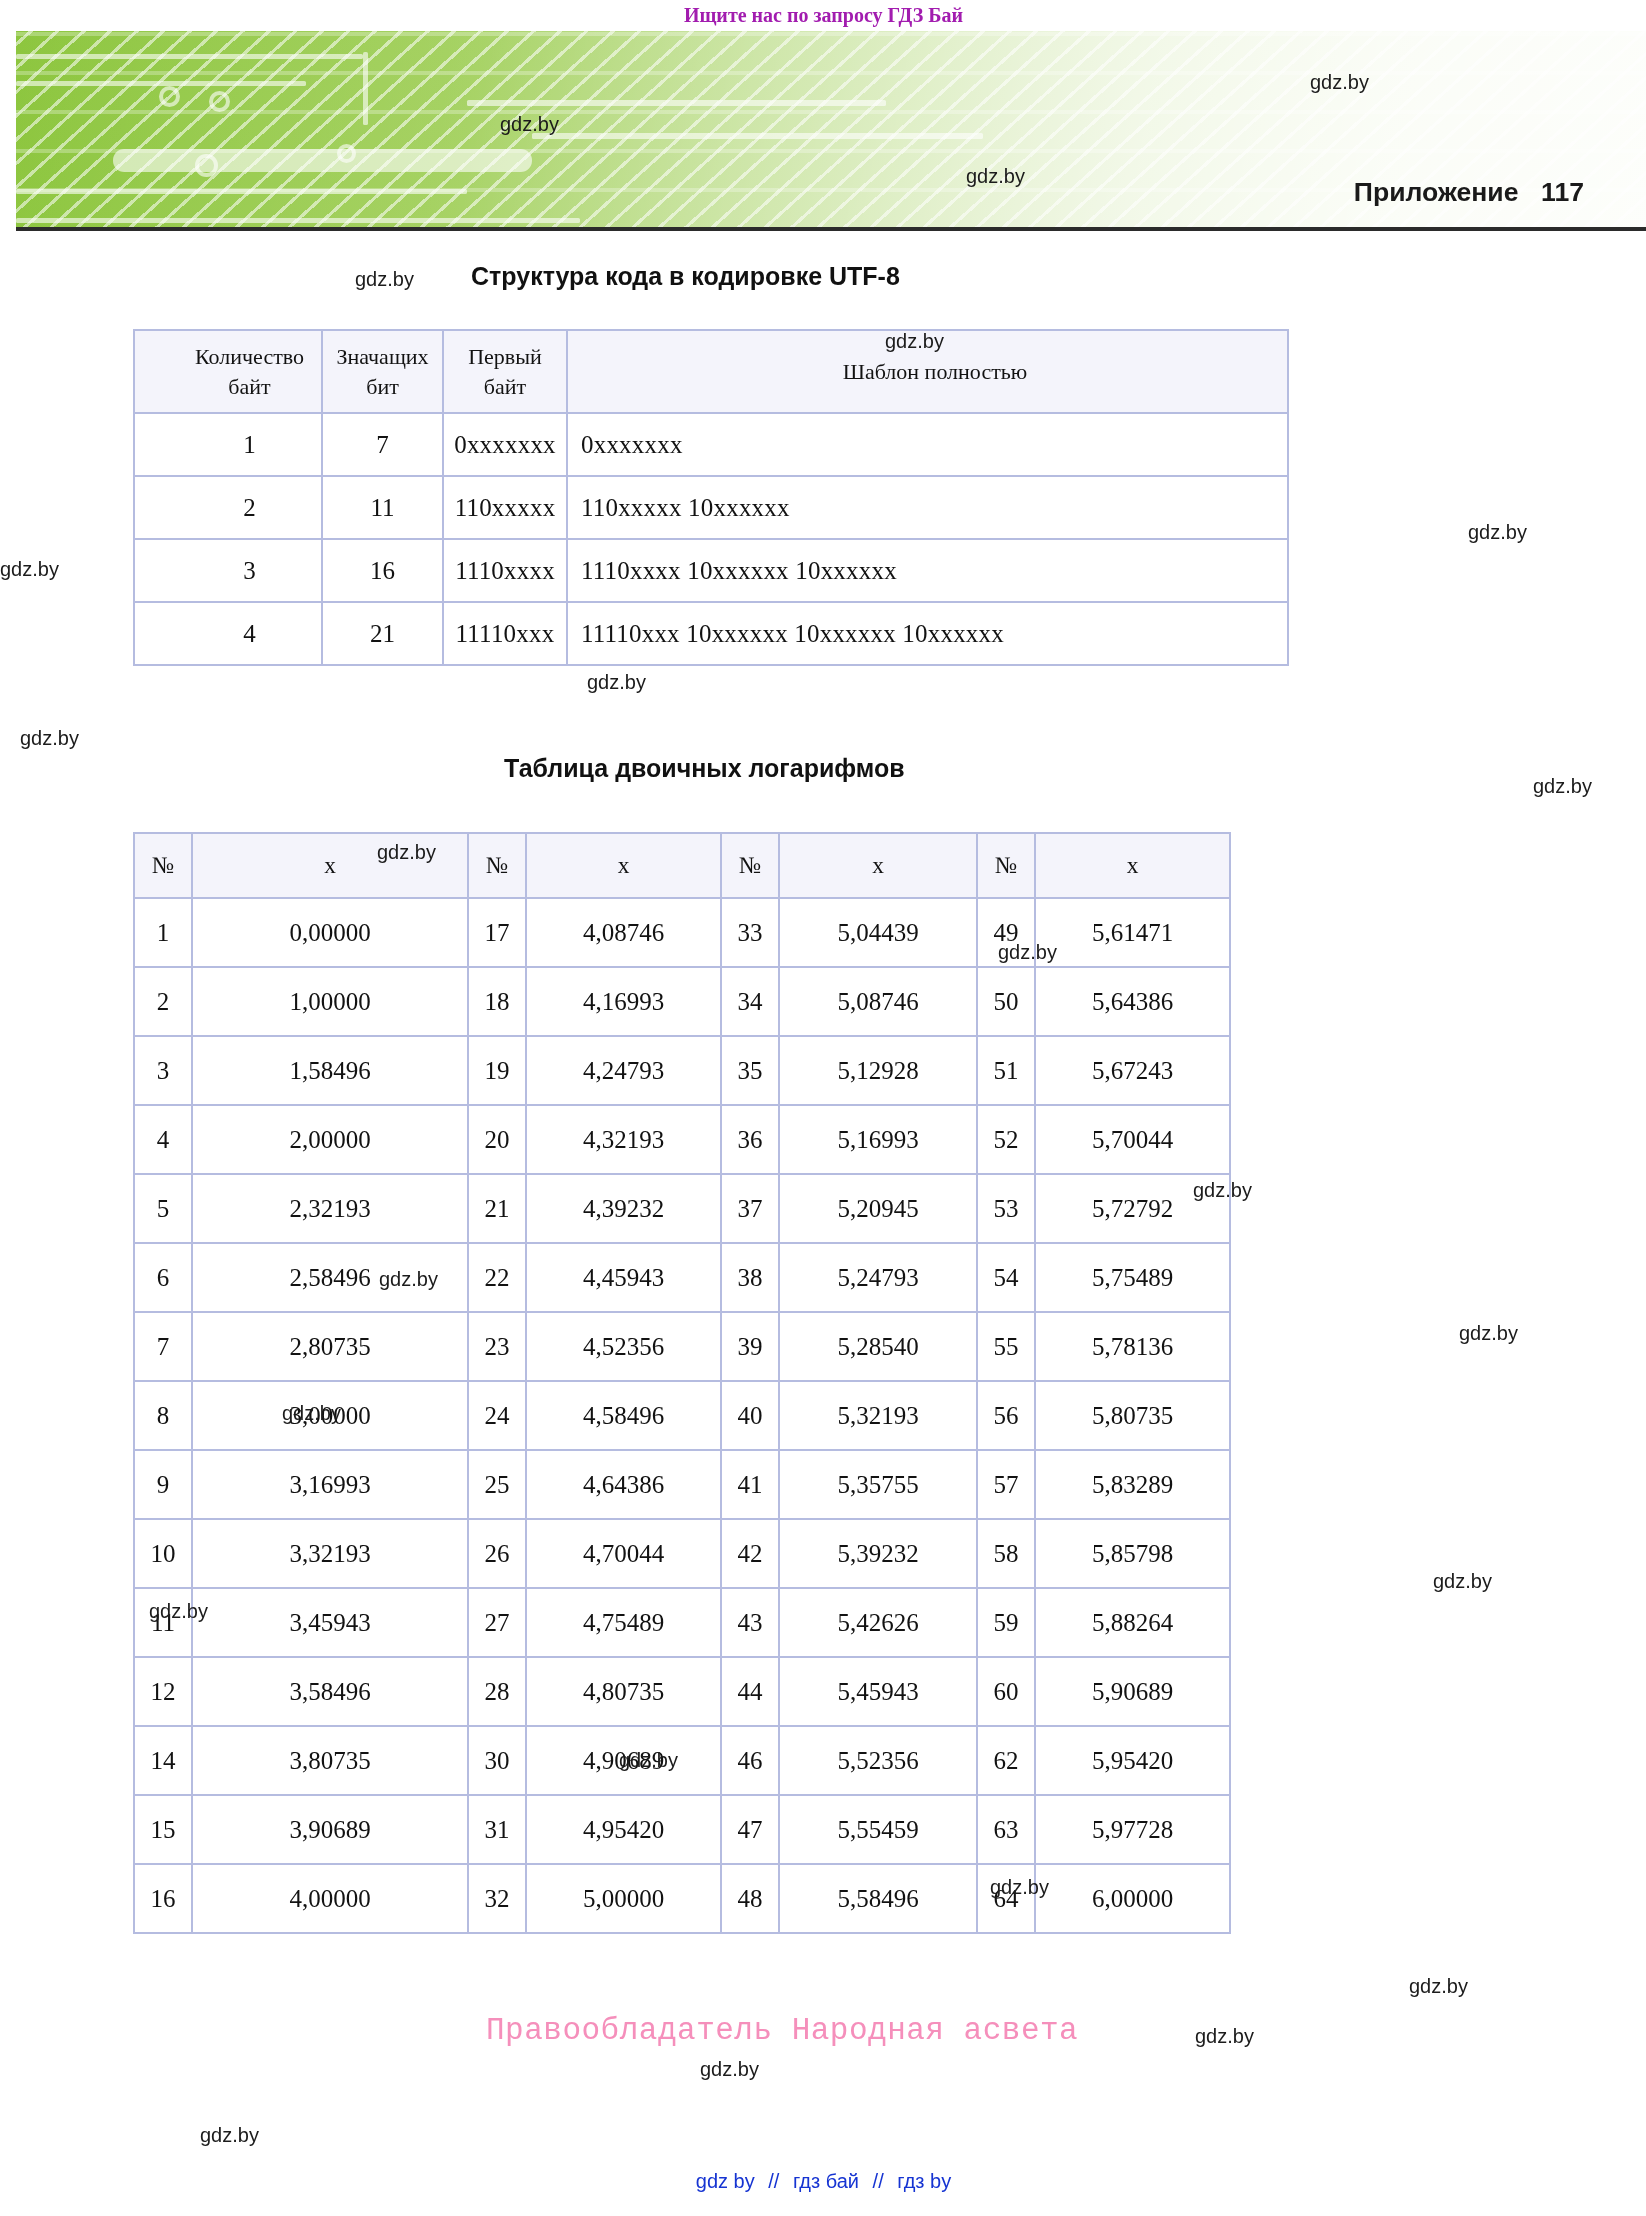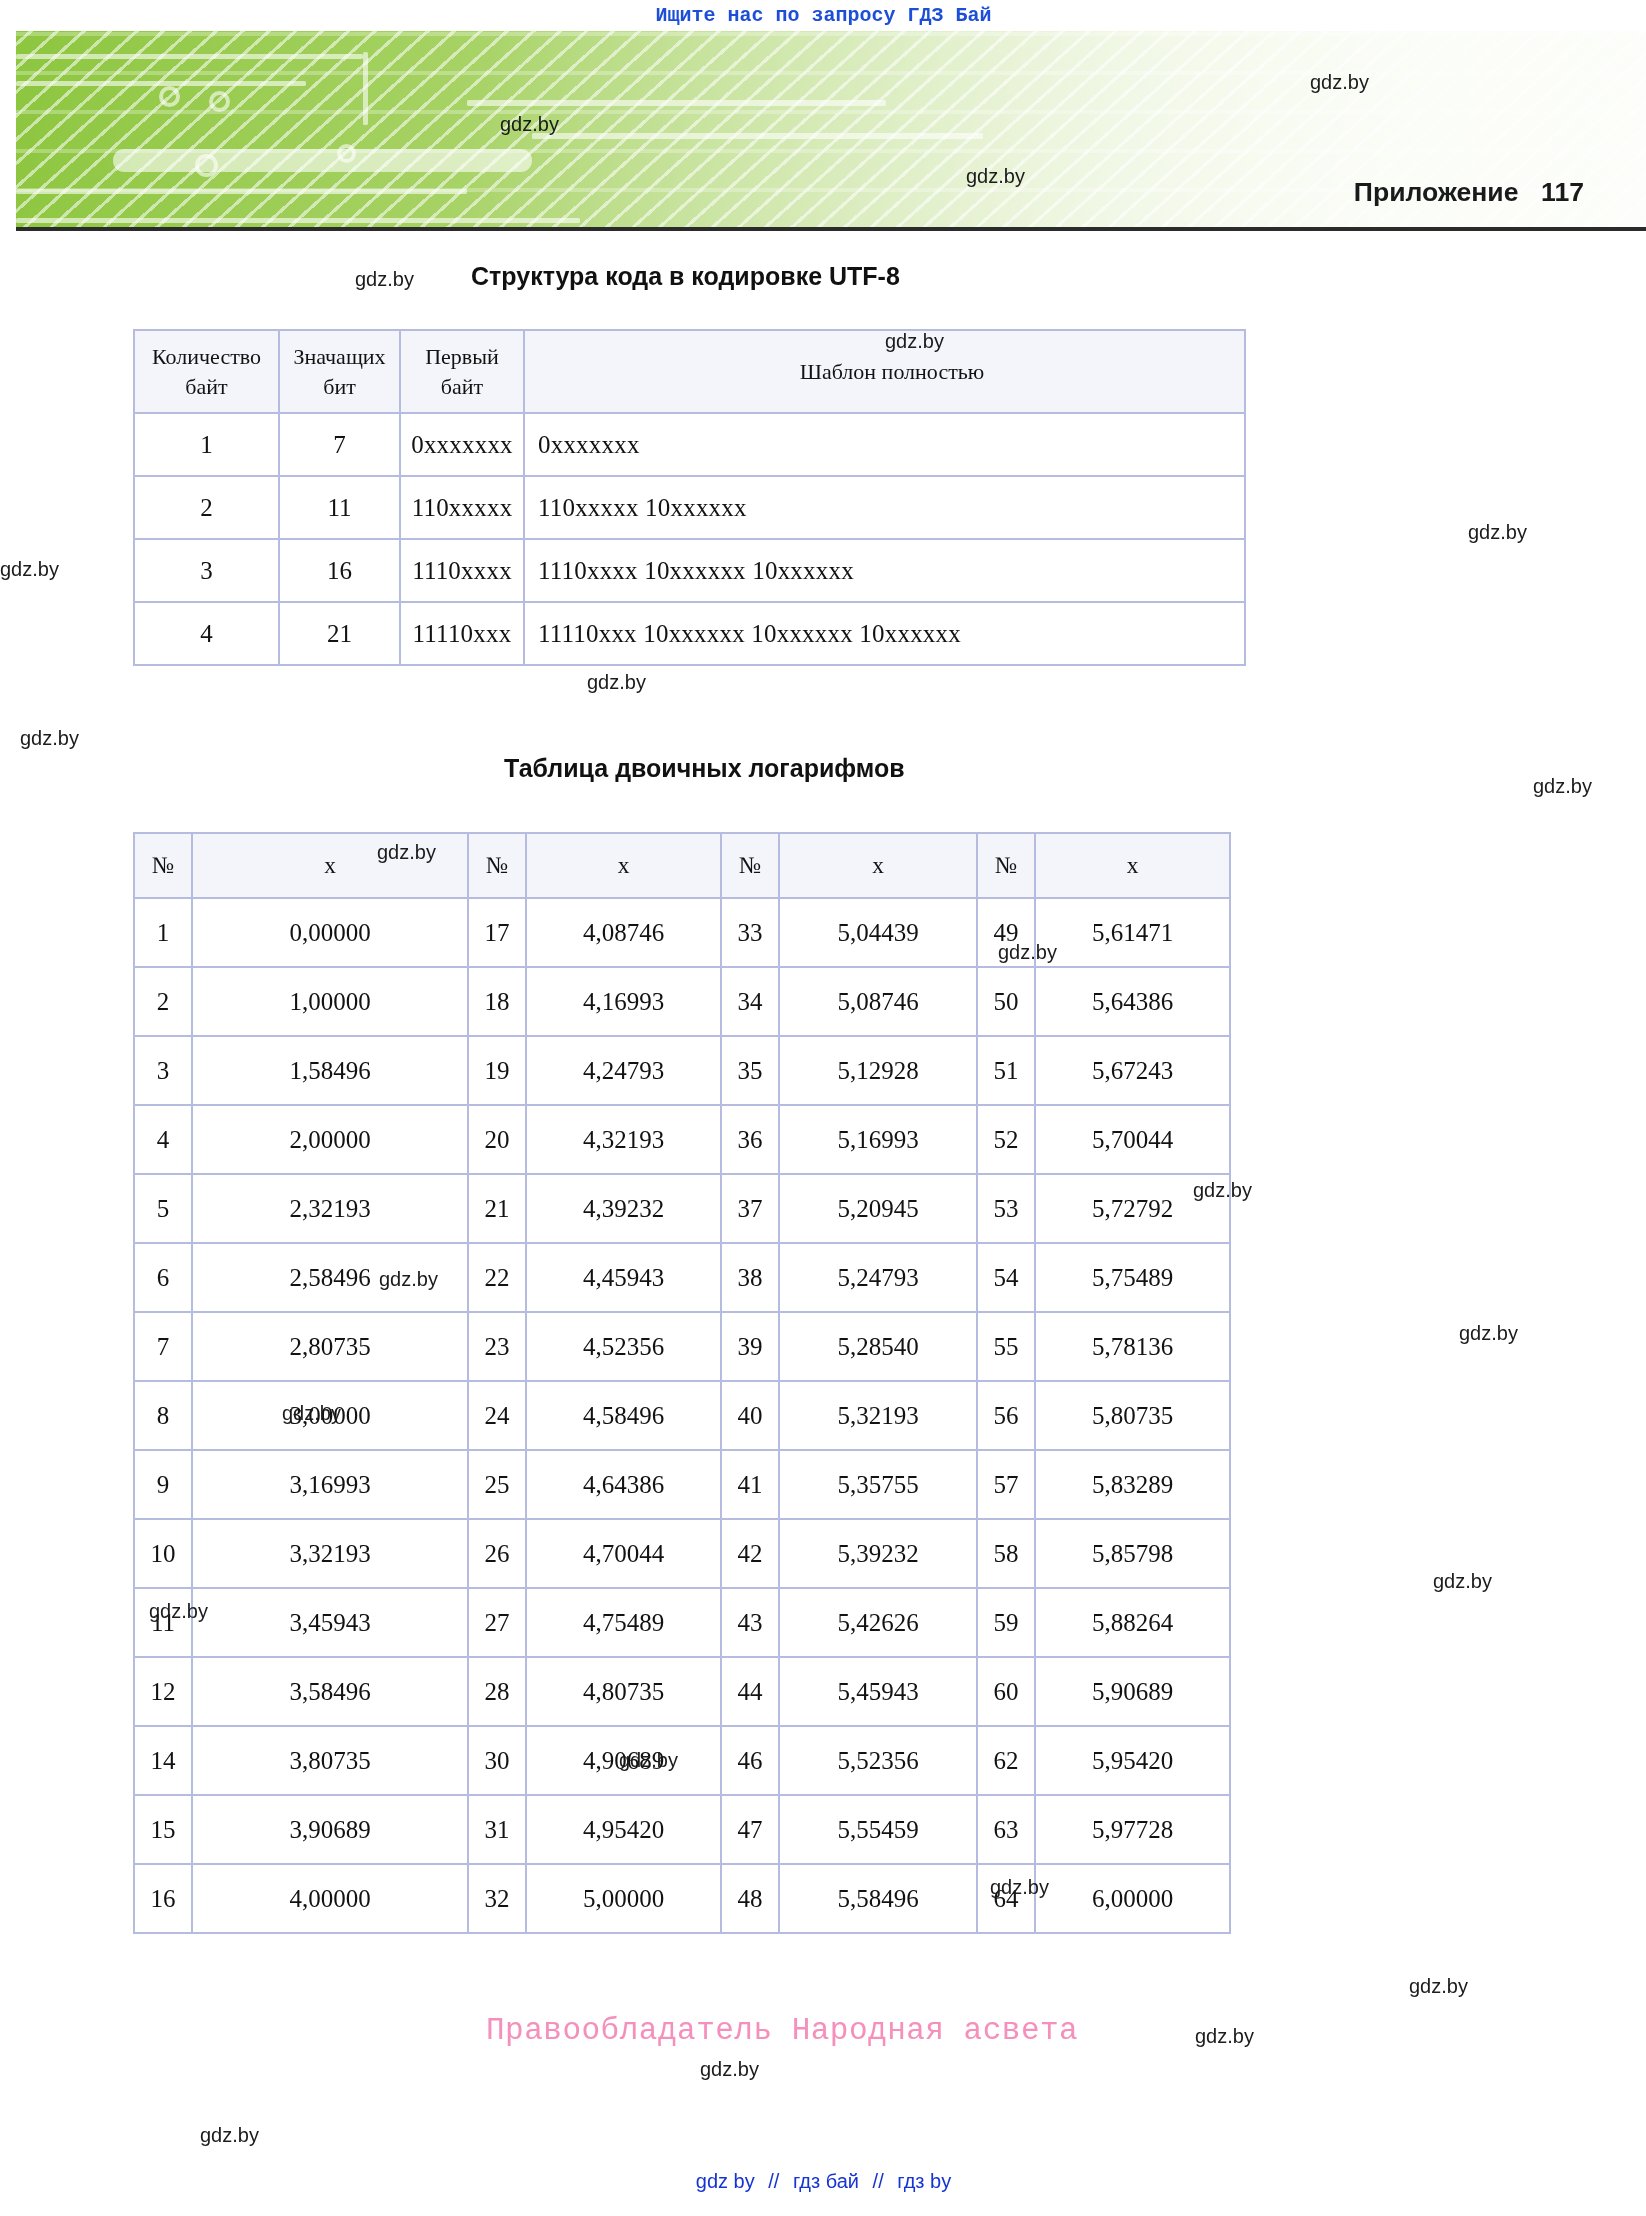--- a/index.html
+++ b/index.html
@@ -22,24 +22,24 @@
     top: 0; left: 0;
     width: 1647px;
     height: 31px;
     display: flex;
     align-items: center;
     justify-content: center;
     background: #ffffff;
     z-index: 40;
   }
   .promo-bar .promo-text {
-    font-family: Liberation Mono, monospace;
+    font-family: Liberation Serif, serif;
     font-size: 20px;
     font-weight: bold;
-    color: #1d4ed8;
+    color: #a21caf;
     letter-spacing: 0px;
     white-space: nowrap;
   }
 
   
   .banner {
     position: absolute;
     top: 31px; left: 16px;
     width: 1647px;
     height: 200px;
@@ -132,21 +132,21 @@
   }
   table.doc-table thead th {
     background: #f4f4fb;
     font-weight: normal;
   }
 
   
   #table-utf8 { left: 133px; top: 329px; }
   #table-utf8 thead th { height: 81px; font-size: 22px; line-height: 1.32; }
   #table-utf8 tbody td { height: 61px; font-size: 25px; }
-  #table-utf8 .c-bytes { width: 143px; }
+  #table-utf8 .c-bytes { width: 143px; padding-left: 43px; }
   #table-utf8 .c-bits  { width: 119px; margin-left: 21px; }
   #table-utf8 .c-first { width: 122px; }
   #table-utf8 .c-tmpl  { width: 704px; text-align: left; padding-left: 13px; }
   #table-utf8 tbody .c-first,
   #table-utf8 tbody .c-tmpl { letter-spacing: 0.2px; }
   #table-utf8 tbody .c-first { text-align: center; }
 
   
   #table-log { left: 133px; top: 832px; }
   #table-log thead th { height: 63px; font-size: 23.4px; }

